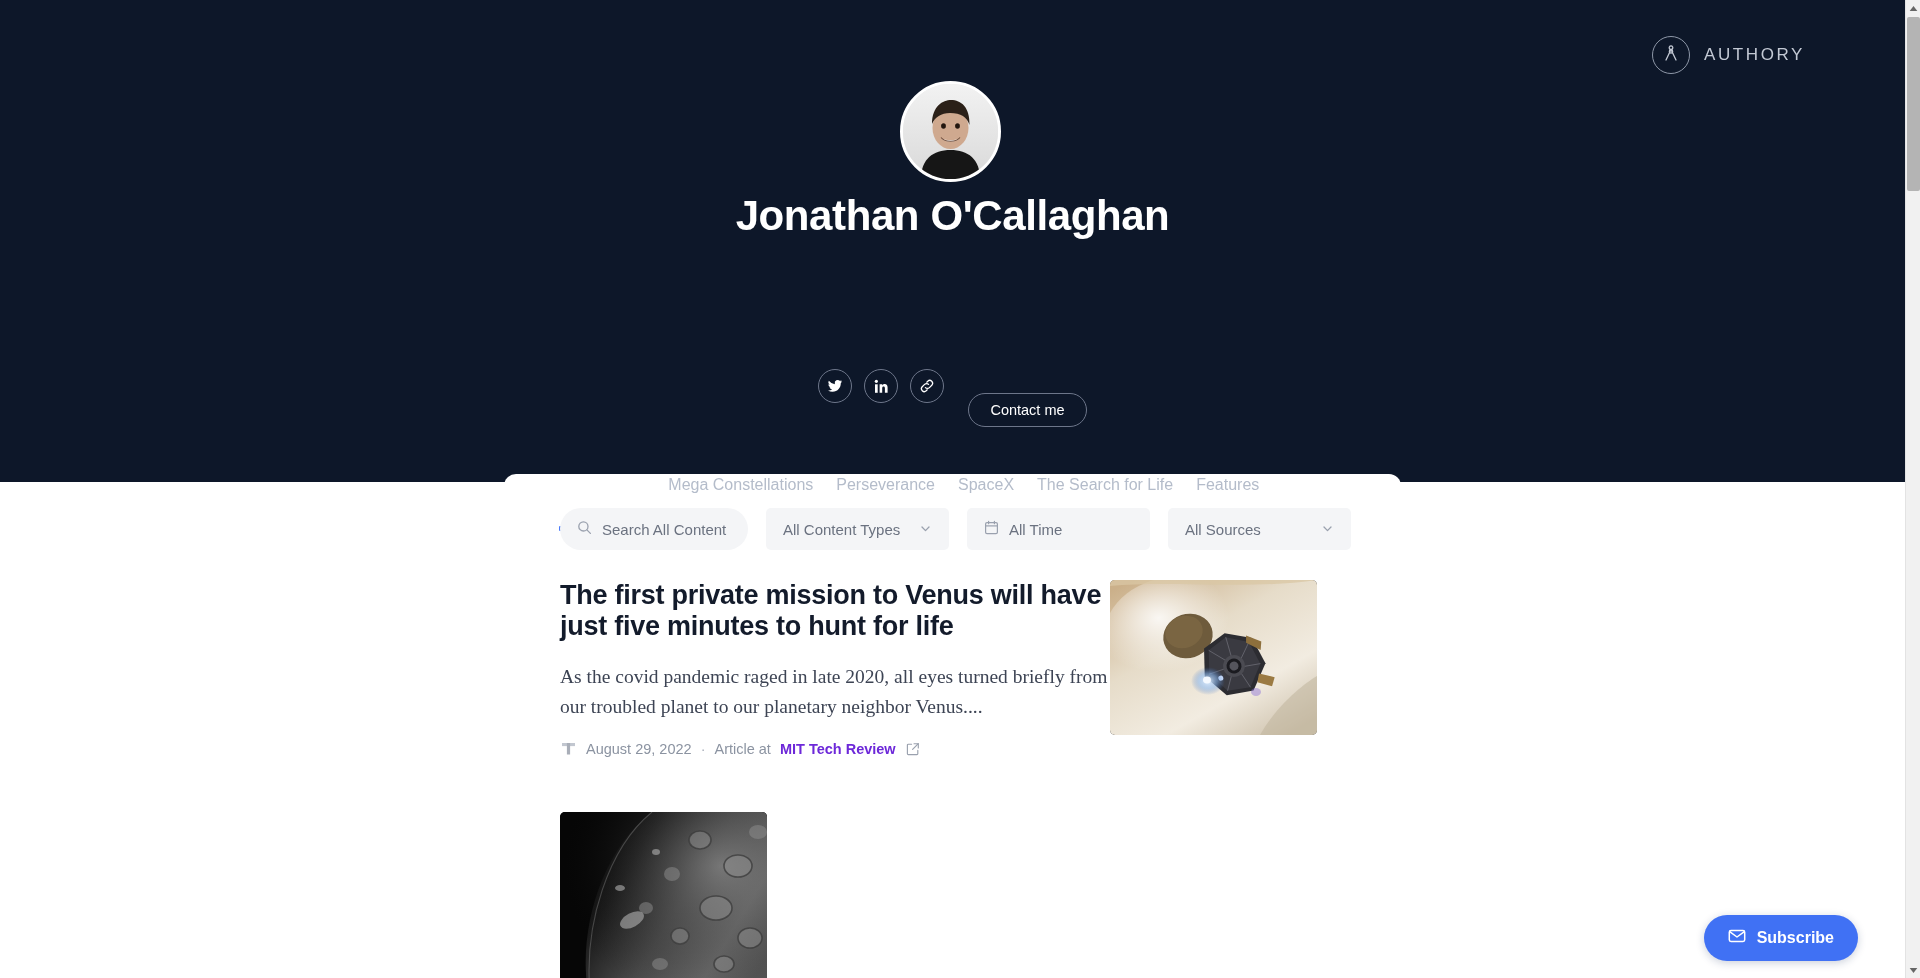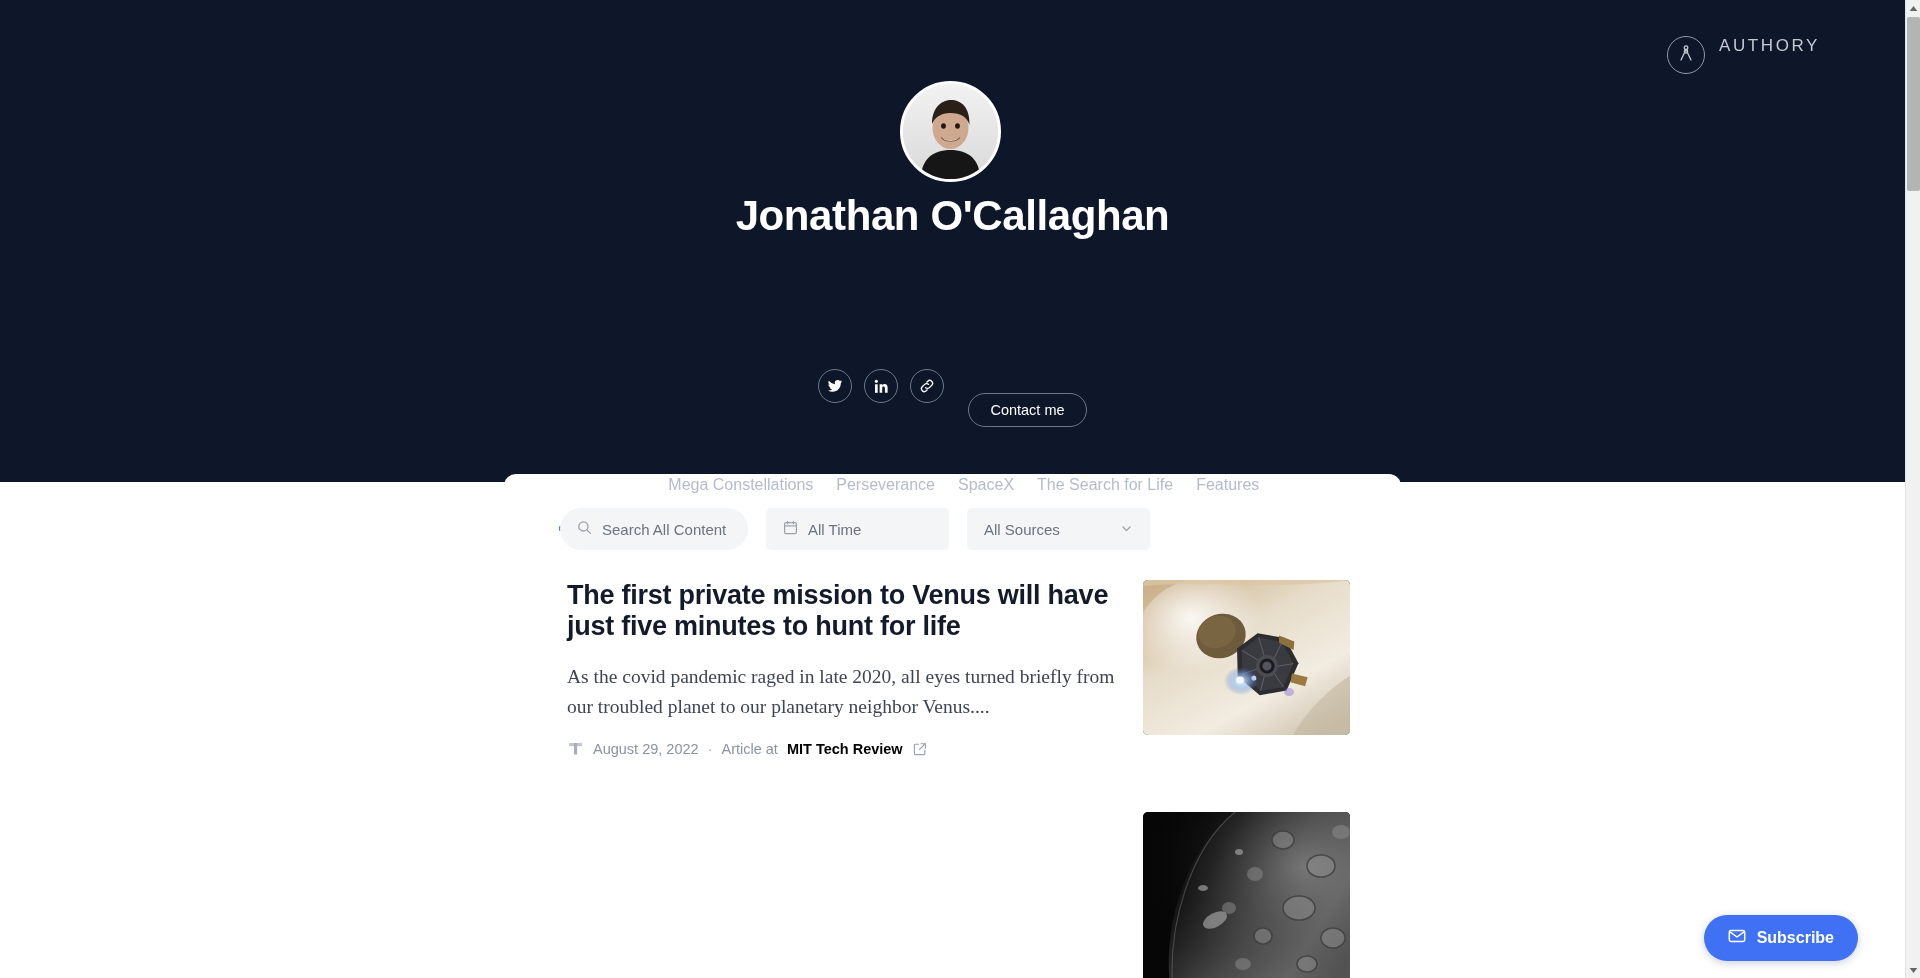--- a/index.html
+++ b/index.html
@@ -21,22 +21,23 @@
     position: absolute;
     top: 0; left: 0;
     width: 1905px;
     height: 482px;
     background: #0d1729;
   }
 
   .logo-wrap {
     position: absolute;
     top: 36px;
-    right: 85px;
-    display: flex;
+    right: 100px;
+    display: flex;
+    align-items: center;
     gap: 14px;
   }
   .logo-mark {
     width: 38px; height: 38px;
     border: 1.4px solid #8e97a8;
     border-radius: 50%;
     display: flex; align-items: center; justify-content: center;
   }
   .logo-text {
     color: #c3c9d4;
@@ -213,23 +214,22 @@
   
   .articles {
     position: absolute;
     top: 580px;
     left: 560px;
     width: 790px;
     z-index: 5;
   }
   .article {
     display: flex;
-    justify-content: flex-end;
+    justify-content: flex-start;
     align-items: flex-start;
-    gap: 26px;
     margin-bottom: 55px;
   }
   .art-left { width: 550px; }
   .art-title {
     color: #131b2b;
     font-size: 27px;
     font-weight: 700;
     line-height: 31px;
     letter-spacing: -0.25px;
     cursor: pointer;
@@ -243,21 +243,21 @@
   }
   .art-meta {
     margin-top: 18px;
     display: flex;
     align-items: center;
     gap: 9px;
     color: #8b93a1;
     font-size: 14.5px;
   }
   .art-meta .src-name {
-    color: #000000;
+    color: #6d28d9;
     font-weight: 700;
   }
   .art-meta .dot { color: #a8aeba; }
   .fav-icon {
     width: 17px; height: 17px;
     display: flex; align-items: center; justify-content: center;
     flex-shrink: 0;
   }
   .art-thumb {
     width: 207px;
@@ -398,20 +398,28 @@
   <div class="filter search">
     <span>
       <svg width="15" height="15" viewBox="0 0 15 15">
         <circle cx="6.4" cy="6.4" r="4.6" fill="none" stroke="#9aa1ae" stroke-width="1.3"></circle>
         <path d="M9.9 9.9 L13.4 13.4" stroke="#9aa1ae" stroke-width="1.3" stroke-linecap="round"></path>
       </svg>
     </span>
     <span class="lbl">Search All Content</span>
   </div>
 
+  <div class="filter dropdown">
+    <span class="lbl">All Content Types</span>
+    <span>
+      <svg width="13" height="13" viewBox="0 0 13 13">
+        <path d="M3 5 L6.5 8.6 L10 5" fill="none" stroke="#9aa1ae" stroke-width="1.3" stroke-linecap="round" stroke-linejoin="round"></path>
+      </svg>
+    </span>
+  </div>
 
   <div class="filter date">
     <span>
       <svg width="15" height="15" viewBox="0 0 15 15">
         <rect x="1.6" y="2.6" width="11.8" height="11" rx="1.4" fill="none" stroke="#9aa1ae" stroke-width="1.2"></rect>
         <path d="M1.6 5.9 H13.4" stroke="#9aa1ae" stroke-width="1.2"></path>
         <path d="M4.6 1.3 V3.7 M10.4 1.3 V3.7" stroke="#9aa1ae" stroke-width="1.2" stroke-linecap="round"></path>
       </svg>
     </span>
     <span class="lbl">All Time</span>

